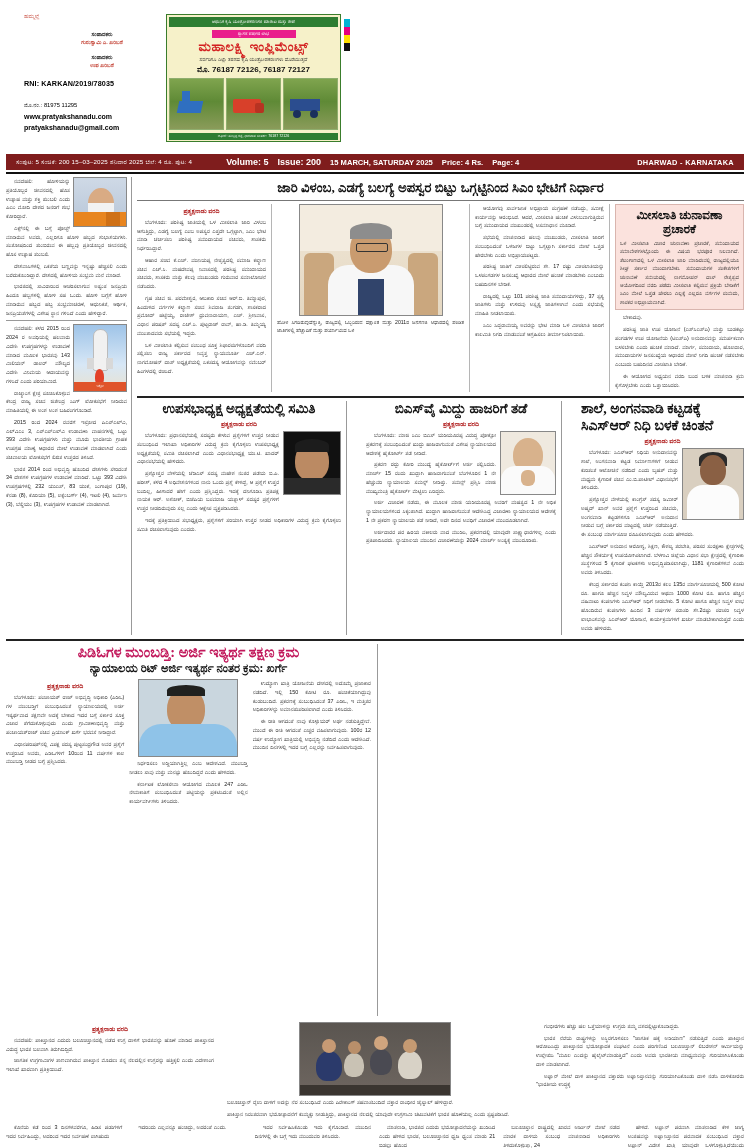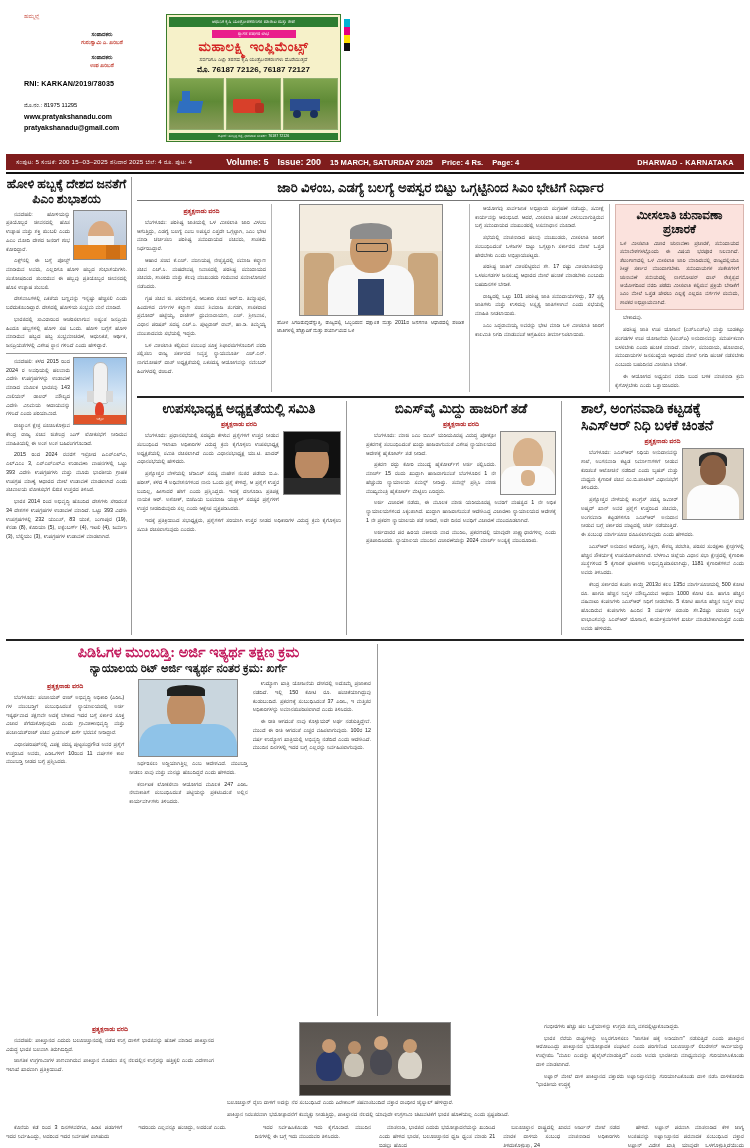--- a/index.html
+++ b/index.html
@@ -259,21 +259,20 @@
     </span>
     <span class="ib-right">DHARWAD - KARNATAKA</span>
   </div>
   <div class="rule-thick"></div>
 
   <div class="main">
 
     <div class="col-left">
 
       <div>
-        <div class="lead-hd">ಹೋಳಿ ಹಬ್ಬಕ್ಕೆ ದೇಶದ ಜನತೆಗೆ ಪಿಎಂ ಶುಭಾಶಯ</div>
         <div class="body-col">
           <div class="pm-photo">
             <div class="wallx"></div>
               <div class="head"></div>
               <div class="beard"></div>
               <div class="body"></div>
               <div class="scarf"></div>
           </div>
           <p>ನವದೆಹಲಿ: ಹೋಳಿಯನ್ನು ಪ್ರತಿಯೊಬ್ಬರ ಜೀವನದಲ್ಲಿ ಹೊಸ ಉತ್ಸಾಹ ಮತ್ತು ಶಕ್ತಿ ತುಂಬಲಿ ಎಂದು ಪಿಎಂ ಮೋದಿ ದೇಶದ ಜನರಿಗೆ ಶುಭ ಕೋರಿದ್ದಾರೆ.</p>
           <p>ಎಕ್ಸ್‌ನಲ್ಲಿ ಈ ಬಗ್ಗೆ ಪೋಸ್ಟ್ ಮಾಡಿರುವ ಅವರು, ಎಲ್ಲರಿಗೂ ಹೋಳಿ ಹಬ್ಬದ ಶುಭಾಶಯಗಳು. ಸಂತೋಷದಿಂದ ತುಂಬಿರುವ ಈ ಹಬ್ಬವು ಪ್ರತಿಯೊಬ್ಬರ ಜೀವನದಲ್ಲಿ ಹೊಸ ಉತ್ಸಾಹ ತುಂಬಲಿ.</p>

